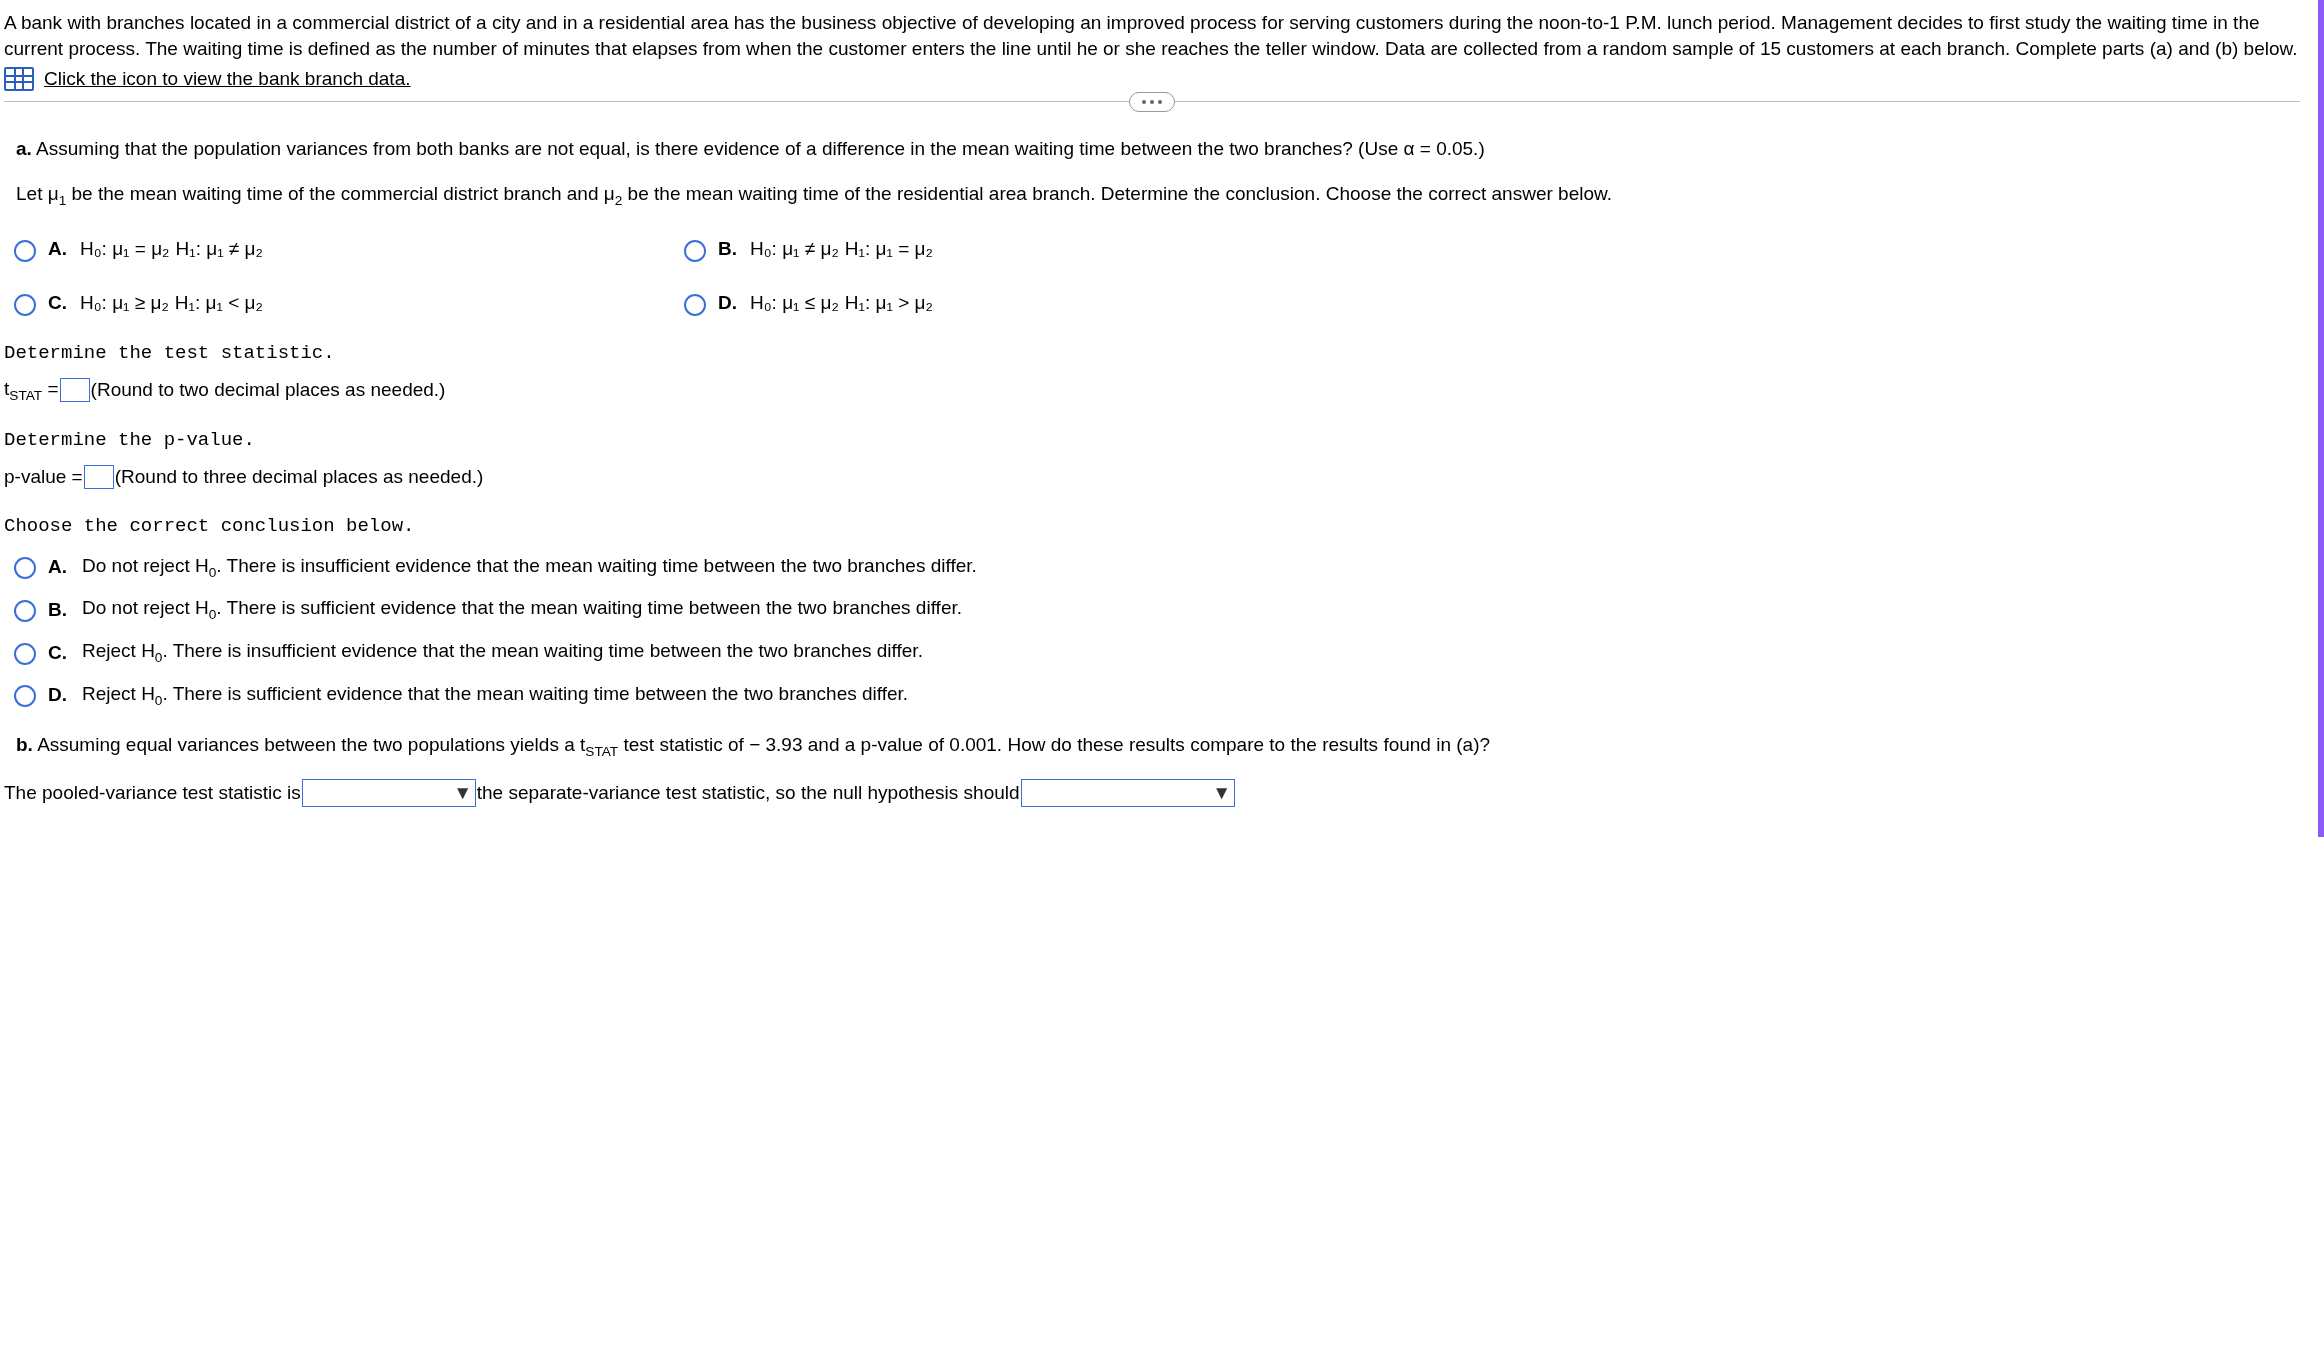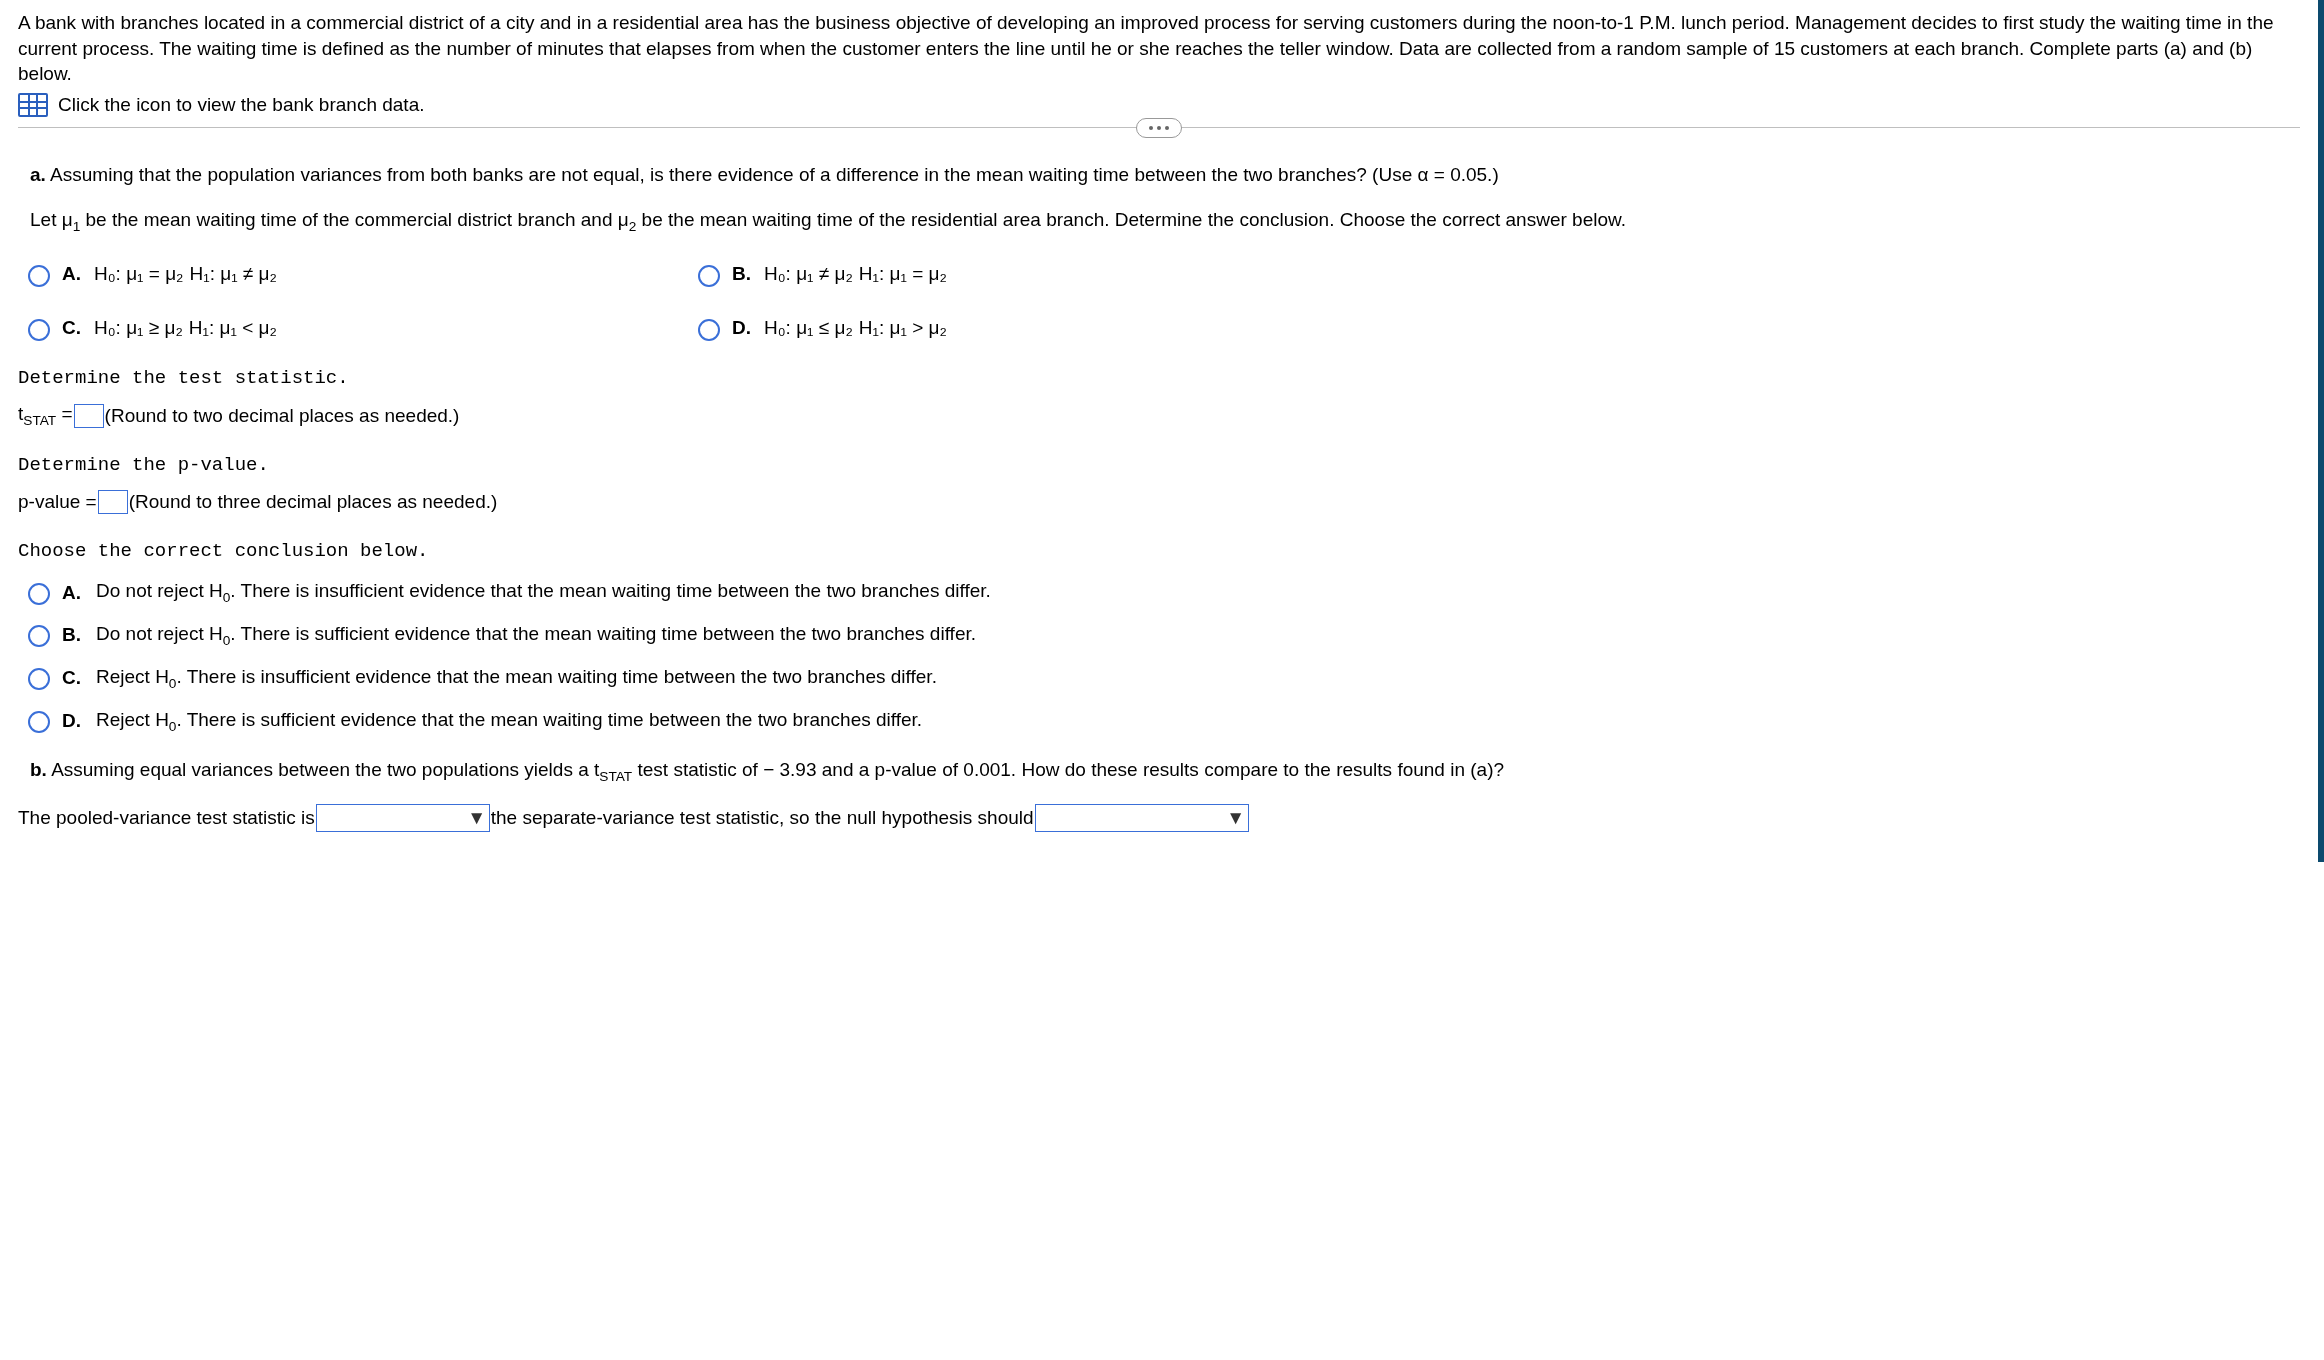--- a/index.html
+++ b/index.html
@@ -4,32 +4,33 @@
 <style>
   html, body {
     margin: 0;
     padding: 0;
     font-family: Arial, Helvetica, sans-serif;
     font-size: 19px;
     color: #000;
     background: #fff;
   }
   .page {
-    padding: 10px 18px 30px 18px;
-    border-right: 6px solid #0c4a6e;
+    padding: 10px 18px 30px 4px;
+    border-right: 6px solid #8b5cf6;
   }
   .intro {
     line-height: 1.35;
   }
   .data-link-row {
     display: flex;
     align-items: center;
     gap: 10px;
     margin-top: 6px;
     margin-bottom: 8px;
+    text-decoration: underline;
   }
   .table-icon {
     width: 26px; height: 20px;
     border: 2px solid #2a5fbe;
     border-radius: 2px;
     position: relative;
     display: inline-block;
     background:
       linear-gradient(#2a5fbe,#2a5fbe) 0 33%/100% 2px no-repeat,
       linear-gradient(#2a5fbe,#2a5fbe) 0 66%/100% 2px no-repeat,

